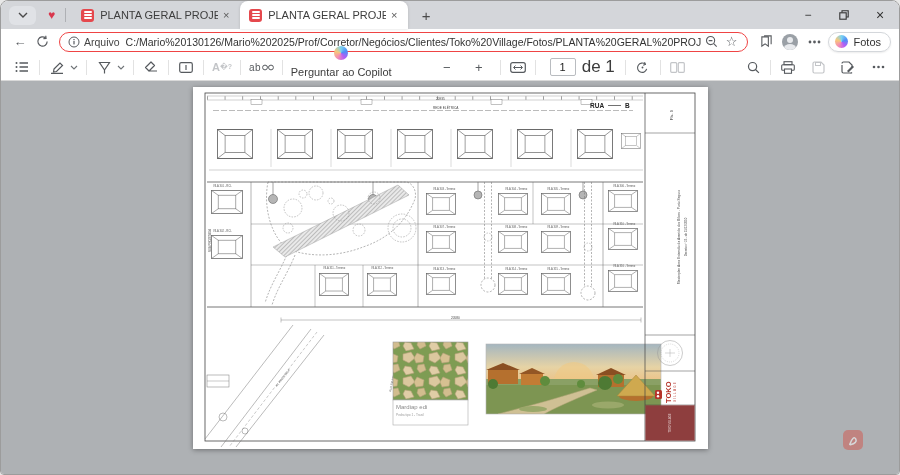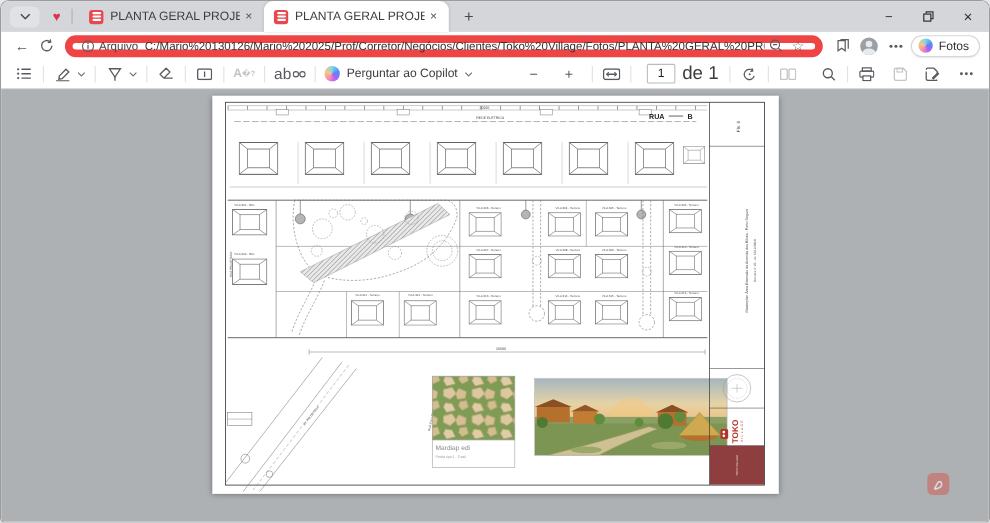--- a/index.html
+++ b/index.html
@@ -17,43 +17,43 @@
   .tab-close { width:16px; height:16px; border-radius:4px; display:flex; align-items:center; justify-content:center; font-size:11px; color:#5a5a5a; cursor:pointer; }
   .pdf-fav { width:13px; height:13px; background:#e5484d; border-radius:3px; flex:none; display:flex; flex-direction:column; justify-content:center; gap:1.5px; padding:0 2.5px; }
   .pdf-fav i { display:block; height:1.5px; background:#fff; border-radius:1px; }
   .newtab-btn { width:24px; height:24px; margin-left:6px; display:flex; align-items:center; justify-content:center; font-size:15px; color:#4a4a4a; cursor:pointer; }
   .win-controls { position:absolute; right:6px; top:0; height:28px; display:flex; align-items:center; gap:10px; }
   .win-btn { width:26px; height:22px; display:flex; align-items:center; justify-content:center; color:#333; font-size:12px; cursor:pointer; }
 
   
   .addressbar { height:25px; background:#ffffff; display:flex; align-items:center; padding:0 4px 0 8px; flex:none; }
   .nav-btn { width:22px; height:22px; display:flex; align-items:center; justify-content:center; color:#595c60; font-size:13px; cursor:pointer; flex:none; }
-  .url-pill { flex:1; height:20px; border:7px solid #ef4444; border-radius:11px; display:flex; align-items:center; padding:0 6px 0 8px; margin:16px 6px; min-width:0; }
+  .url-pill { flex:1; height:20px; border:1px solid #ef4444; border-radius:11px; display:flex; align-items:center; padding:0 6px 0 8px; margin:16px 6px; min-width:0; }
   .scheme { font-size:10.5px; color:#444; margin:0 6px 0 4px; flex:none; }
   .url-text { font-size:10.5px; color:#333; white-space:nowrap; overflow:hidden; flex:1; min-width:0; }
   .pill-icon { width:20px; height:18px; display:flex; align-items:center; justify-content:center; color:#595c60; flex:none; cursor:pointer; font-size:12px; }
   .bar-icon { width:24px; height:22px; display:flex; align-items:center; justify-content:center; color:#595c60; flex:none; cursor:pointer; }
   .avatar { width:16px; height:16px; border-radius:50%; background:#9aa0a6; position:relative; overflow:hidden; }
   .avatar:before { content:""; position:absolute; left:5px; top:3px; width:6px; height:6px; border-radius:50%; background:#e8eaed; }
   .avatar:after { content:""; position:absolute; left:2px; top:10px; width:12px; height:8px; border-radius:50%; background:#e8eaed; }
   .chat-btn { height:20px; border:1px solid #d4d7db; border-radius:11px; display:flex; align-items:center; gap:5px; padding:0 9px 0 6px; margin:0 4px 0 2px; font-size:11px; color:#333; cursor:pointer; flex:none; box-shadow:0 1px 2px rgba(0,0,0,.08); }
   .copilot-disc { width:13px; height:13px; border-radius:50%; background:conic-gradient(#7bd3f0,#4f8df7,#b55cf6,#f58fb1,#f7c97b,#7bd3f0); }
 
   
   .pdfbar { height:27px; background:#fff; border-bottom:1px solid #d9d9d9; display:flex; align-items:center; padding:0 10px; flex:none; }
   .t-btn { height:22px; min-width:22px; display:flex; align-items:center; justify-content:center; color:#565a5e; cursor:pointer; border-radius:4px; padding:0 2px; }
   .t-btn.disabled { color:#c3c5c8; cursor:default; }
   .t-sep { width:1px; height:15px; background:#e2e2e2; margin:0 6px; flex:none; }
   .t-chev { width:12px; display:flex; align-items:center; justify-content:center; color:#707478; cursor:pointer; }
-  .copilot-group { display:flex; align-items:center; gap:6px; margin:0 2px; cursor:pointer; }
+  .copilot-group { display:flex; align-items:center; gap:6px; margin:0 2px; cursor:pointer;flex-direction:column; }
   .copilot-label { font-size:11px; color:#3c3c3c; }
   .page-box { width:26px; height:18px; border:1px solid #b9bcc0; border-radius:2px; text-align:center; font-size:11px; color:#222; margin:0 6px 0 8px; font-family:"Liberation Sans",sans-serif; }
   .page-count { font-size:17px; color:#3c3c3c; margin-right:4px; white-space:nowrap; }
   .right-cluster { margin-left:auto; display:flex; align-items:center; }
-  .ab-label { font-size:14px; color:#565a5e; font-weight:normal; letter-spacing:.3px; }
+  .ab-label { font-size:10px; color:#565a5e; font-weight:normal; letter-spacing:.3px; }
 
   
   .content { flex:1; background:#aeb1b4; position:relative; overflow:hidden; }
   .page { width:515px; height:362px; background:#fff; margin:6px auto 0; box-shadow:0 1px 5px rgba(0,0,0,.38); position:relative; }
   .page svg { display:block; width:515px; height:362px; }
   .acrobat-badge { position:absolute; right:36px; bottom:24px; width:20px; height:20px; border-radius:5px; background:#d3574e; opacity:.5; display:flex; align-items:center; justify-content:center; }
   svg text { font-family:"Liberation Sans","DejaVu Sans",sans-serif; }
   .lot-label { font-size:2.7px; fill:#555; }
   .tree { fill:none; stroke:#8a8a8a; stroke-width:.5; stroke-dasharray:1.6 1.2; }
 </style>

